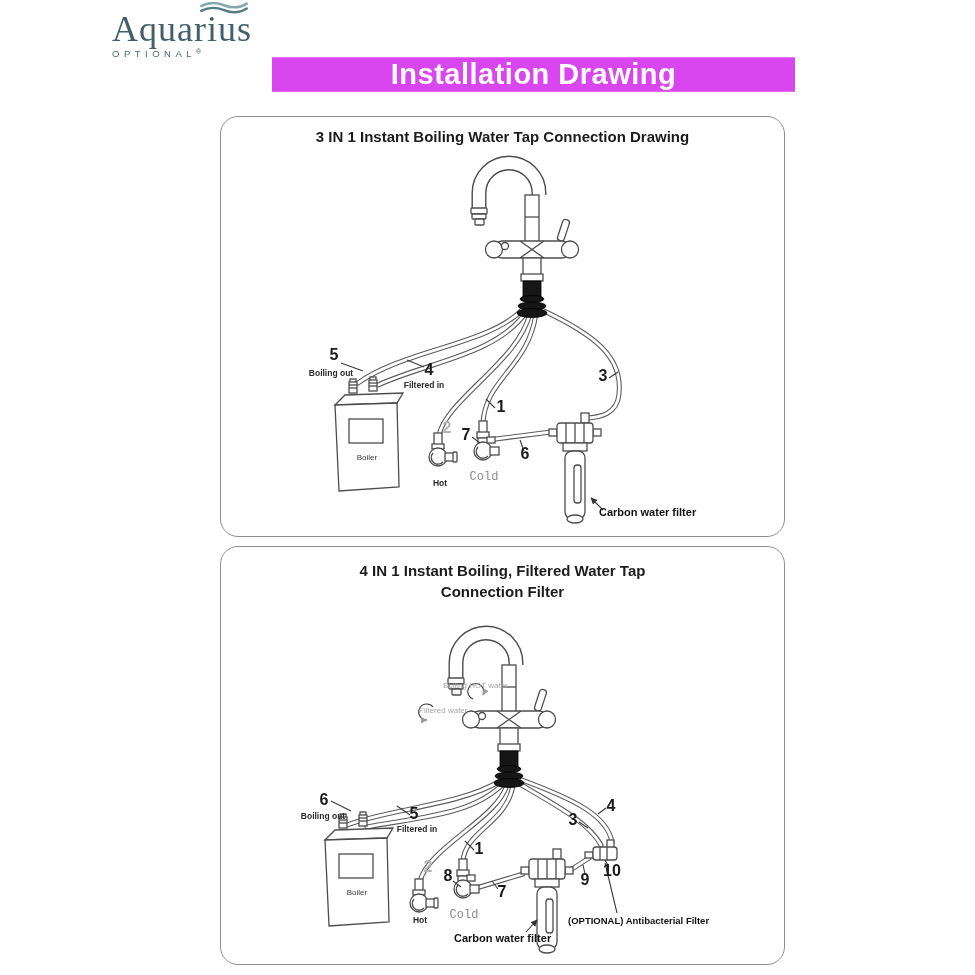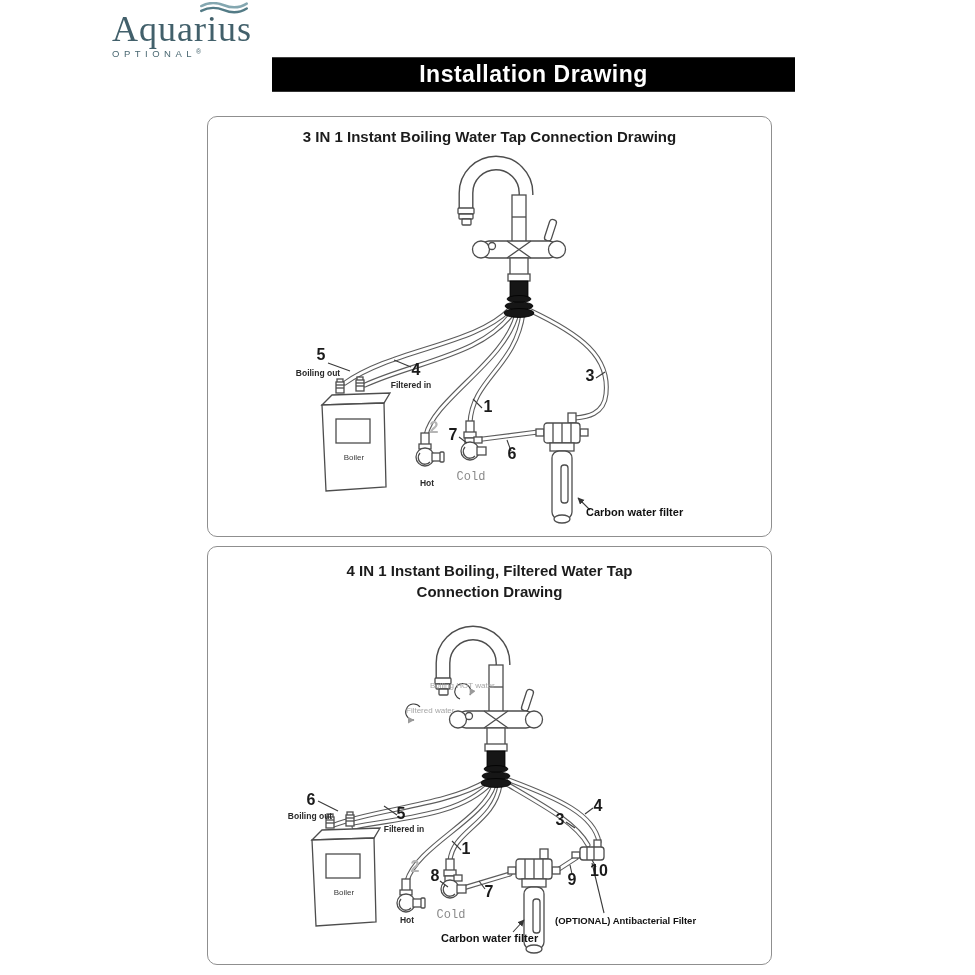--- a/index.html
+++ b/index.html
@@ -8,26 +8,26 @@
 
   
   .logo{position:absolute;left:112px;top:2px;width:168px;text-align:left;}
   .logo-wave{position:absolute;left:86px;top:0px;width:52px;height:13px;}
   .logo-brand{font-family:"Liberation Serif",serif;font-size:36px;line-height:34px;
               color:#42606b;margin-top:10px;letter-spacing:1px;}
   .logo-sub{font-size:9.5px;color:#4a6872;letter-spacing:4.5px;margin-top:2px;white-space:nowrap;}
   .logo-sub .reg{font-size:7px;vertical-align:3px;letter-spacing:0;}
 
   
-  .banner{position:absolute;left:272px;top:57px;width:523px;height:35px;background:#000000;
-          color:#ffffff;font-weight:bold;font-size:23px;line-height:35px;text-align:center;
+  .banner{position:absolute;left:272px;top:57px;width:523px;height:35px;background:#d946ef;
+          color:#ffffff;font-weight:bold;font-size:29px;line-height:35px;text-align:center;
           letter-spacing:0.5px;box-shadow:inset 0 1px 0 rgba(255,255,255,.25), inset 0 -1px 0 rgba(255,255,255,.2);}
 
   
-  .panel{position:absolute;left:207px;width:565px;border:1.6px solid #8f8f8f;border-radius:10px;
+  .panel{position:absolute;left:220px;width:565px;border:1.6px solid #8f8f8f;border-radius:18px;
          background:#fff;box-sizing:border-box;}
   #panel1{top:116px;height:421px;}
   #panel2{top:546px;height:419px;}
   .panel h2{margin:0;position:absolute;top:9px;left:0;width:100%;text-align:center;
             font-size:15px;font-weight:bold;color:#1c1c1c;line-height:21px;}
   #panel2 h2{top:13px;}
   .panel svg.diagram{position:absolute;left:0;top:0;}
 
   
   .ln{stroke:#4d4d4d;stroke-width:1.3;fill:none;}
@@ -172,21 +172,21 @@
     <text class="num" x="245" y="323" text-anchor="middle">7</text>
     <text class="num" x="304" y="342" text-anchor="middle">6</text>
     <text class="num" x="382" y="264" text-anchor="middle">3</text>
     <text class="small-label" x="219" y="369" text-anchor="middle">Hot</text>
     <text class="mono-label" x="263" y="363" text-anchor="middle">Cold</text>
     <text class="bold-label" x="378" y="399">Carbon water filter</text>
   </svg>
 </div>
 
 <div class="panel" id="panel2">
-  <h2><span>4 IN 1 Instant Boiling, Filtered Water Tap</span><br><span>Connection Drawing</span></h2>
+  <h2><span>4 IN 1 Instant Boiling, Filtered Water Tap</span><br><span>Connection Filter</span></h2>
   <svg class="diagram" width="565" height="419" viewBox="0 0 565 419">
     <defs>
       <marker id="ah2" markerWidth="7" markerHeight="7" refX="5.5" refY="3" orient="auto">
         <path d="M0,0 L6,3 L0,6 Z" fill="#333"></path>
       </marker>
       <marker id="ah3" markerWidth="7" markerHeight="7" refX="5.5" refY="3" orient="auto">
         <path d="M0,0 L6,3 L0,6 Z" fill="#9a9a9a"></path>
       </marker>
     </defs>
 

